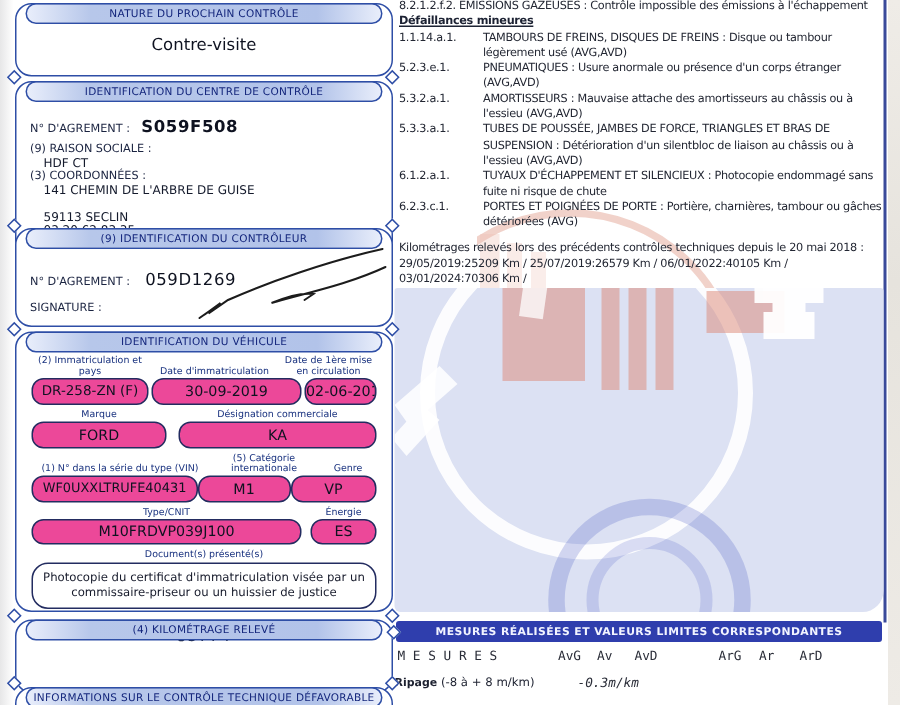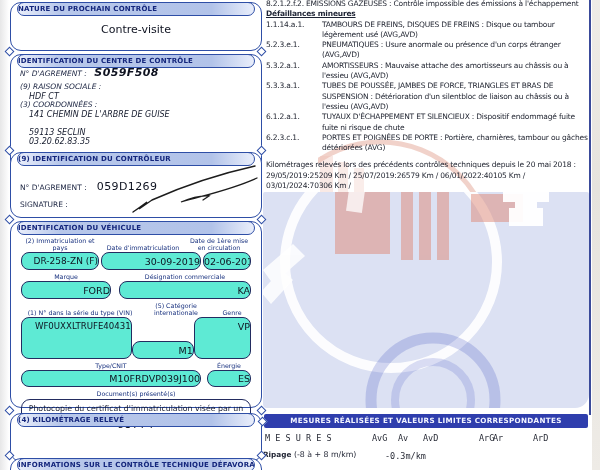--- a/index.html
+++ b/index.html
@@ -10,39 +10,39 @@
   .outer-margin{position:absolute;left:592px;top:0;width:8px;height:470px;
         background:linear-gradient(180deg,#efece7,#e6e3dd 40%,#eeebe6);}
   .page-edge-line{position:absolute;left:589px;top:0;width:2px;height:415px;background:#3a4a9a;}
 
   
   .lbox{position:absolute;left:10px;width:252px;border:1.6px solid #2e4ea6;border-radius:11px;
         background:#fff;box-sizing:border-box;}
   .pill{position:absolute;top:-1px;left:6px;right:6px;height:12px;border-radius:7px;
         border:1px solid #2e4ea6;
         background:linear-gradient(90deg,#e9eefb 0%,#b7c7ea 18%,#b2c3e9 82%,#e9eefb 100%);
-        color:#14267c;font-size:7px;font-weight:bold;line-height:12px;
+        color:#14267c;font-size:7px;font-weight:normal;text-align:center;line-height:12px;
         letter-spacing:.2px;white-space:nowrap;overflow:hidden;}
   .diamond{position:absolute;width:7px;height:7px;background:#fff;border:1.5px solid #2e4ea6;
         transform:rotate(45deg);z-index:6;box-sizing:border-box;}
 
   .sm-label{font-size:7.5px;color:#1a2340;}
   .tiny-label{font-size:6.3px;color:#17307e;text-align:center;line-height:1.15;}
   .big-val{font-size:11px;color:#0e1220;letter-spacing:.4px;}
   .bold{font-weight:bold;}
 
-  .centre-body{padding:12px 9px 0 9px;font-size:8px;line-height:1.18;color:#141a2c;font-style:italic;}
+  .centre-body{padding:24px 9px 0 9px;font-size:8px;line-height:1.18;color:#141a2c;}
   .centre-body .ind{padding-left:9px;}
   .centre-body .gap{height:8px;}
 
   .vbody{padding:15px 10px 0 10px;}
   .vrow{display:flex;justify-content:space-between;align-items:flex-end;}
   .vrow.vals{align-items:stretch;margin-top:1px;margin-bottom:3px;}
-  .vbox{border:1.1px solid #232c60;border-radius:8px;text-align:right;font-size:9.5px;
-        color:#0e1220;padding:2.5px 0 2px 0;box-sizing:border-box;background:#5eead4;white-space:nowrap;overflow:hidden;}
+  .vbox{border:1.1px solid #232c60;border-radius:8px;text-align:center;font-size:9.5px;
+        color:#0e1220;padding:2.5px 0 2px 0;box-sizing:border-box;background:#ec4899;white-space:nowrap;overflow:hidden;}
   .docbox{border:1.1px solid #232c60;border-radius:9px;text-align:center;font-size:7.8px;
         color:#15192a;padding:4px 6px;line-height:1.3;box-sizing:border-box;}
 
   
   .right-col{position:absolute;left:266px;top:0;width:323px;z-index:2;font-size:7.5px;
         letter-spacing:-0.2px;line-height:10.3px;color:#232733;}
   .emissions{white-space:nowrap;overflow:hidden;margin-top:-1px;}
   .minor-title{font-weight:bold;text-decoration:underline;color:#1c2233;}
   .defect{display:grid;grid-template-columns:52px 1fr;column-gap:4px;}
   .defect .code{white-space:nowrap;}
@@ -53,25 +53,25 @@
         background:#dce1f3;border-radius:2px 2px 14px 4px;overflow:hidden;z-index:1;}
 
   .mesures-bar{position:absolute;left:264px;top:414px;width:324px;height:14px;background:#2f3ead;
         border-radius:2px;color:#f2f4ff;font-size:7.2px;font-weight:bold;text-align:center;
         line-height:14px;letter-spacing:.3px;z-index:3;white-space:nowrap;overflow:hidden;}
   .mes-table{position:absolute;left:263px;top:431px;width:330px;height:36px;z-index:3;
         font-family:"DejaVu Sans Mono",monospace;font-size:8.5px;color:#2a2d38;}
   .mes-table span{position:absolute;white-space:nowrap;}
   .mes-label{left:2px;top:2px;}
   .col-avg{left:109px;top:2px;}  .col-av{left:135px;top:2px;}  .col-avd{left:160px;top:2px;}
-  .col-arg{left:216px;top:2px;}  .col-ar{left:230px;top:2px;}  .col-ard{left:270px;top:2px;}
+  .col-arg{left:216px;top:2px;}  .col-ar{left:243px;top:2px;}  .col-ard{left:270px;top:2px;}
   .ripage-row{position:absolute;left:263px;top:450px;z-index:3;font-size:7.8px;color:#1d2130;white-space:nowrap;}
   .ripage-row .rlbl{font-weight:bold;font-size:7.3px;}
   .ripage-val{position:absolute;left:385px;top:451px;z-index:3;
-        font-family:"DejaVu Sans Mono",monospace;font-size:8.5px;color:#2a2d38;}
+        font-family:"DejaVu Sans Mono",monospace;font-size:8.5px;color:#2a2d38;font-style:italic;}
 </style>
 </head>
 <body>
 
 <div class="page">
   <div class="edge-shade-left"></div>
 
   <svg class="stamp-top" width="180" height="78" viewBox="0 0 180 78">
     <circle cx="62" cy="138" r="112" fill="none" stroke="#e6ad9e" stroke-width="5" opacity="0.55"></circle>
     <rect x="2" y="40" width="13" height="38" fill="#eec0b4" opacity="0.35"></rect>
@@ -165,35 +165,35 @@
         <div class="vbox" style="width:132px;">KA</div>
       </div>
 
       <div class="vrow">
         <div class="tiny-label" style="width:118px;">(1) N° dans la série du type (VIN)</div>
         <div class="tiny-label" style="width:66px;">(5) Catégorie internationale</div>
         <div class="tiny-label" style="width:38px;">Genre</div>
       </div>
       <div class="vrow vals">
         <div class="vbox" style="width:118px;font-size:8.6px;">WF0UXXLTRUFE40431</div>
-        <div class="vbox" style="width:66px;margin-top:24px;">M1</div>
+        <div class="vbox" style="width:66px;">M1</div>
         <div class="vbox" style="width:61px;">VP</div>
       </div>
 
       <div class="vrow">
         <div class="tiny-label" style="width:180px;">Type/CNIT</div>
         <div class="tiny-label" style="width:44px;">Énergie</div>
       </div>
       <div class="vrow vals">
         <div class="vbox" style="width:180px;">M10FRDVP039J100</div>
         <div class="vbox" style="width:44px;">ES</div>
       </div>
 
       <div class="tiny-label" style="margin-top:1px;">Document(s) présenté(s)</div>
-      <div class="docbox" style="margin-top:1px;height:31px;">Photocopie du certificat d'immatriculation visée par un commissaire-priseur ou un huissier de justice</div>
+      <div class="docbox" style="margin-top:1px;height:31px;border-radius:11px;">Photocopie du certificat d'immatriculation visée par un commissaire-priseur ou un huissier de justice</div>
     </div>
   </div>
 
   <div class="lbox" style="top:413px;height:49px;">
     <div class="pill">(4) KILOMÉTRAGE RELEVÉ</div>
     <div style="padding-top:5px;text-align:center;font-size:10px;letter-spacing:1px;color:#0e1220;">83774</div>
   </div>
 
   <div class="lbox" style="top:458px;height:36px;">
     <div class="pill">INFORMATIONS SUR LE CONTRÔLE TECHNIQUE DÉFAVORABLE</div>
@@ -226,21 +226,21 @@
     <div class="defect">
       <span class="code">5.3.2.a.1.</span>
       <span>AMORTISSEURS : Mauvaise attache des amortisseurs au châssis ou à l'essieu (AVG,AVD)</span>
     </div>
     <div class="defect">
       <span class="code">5.3.3.a.1.</span>
       <span>TUBES DE POUSSÉE, JAMBES DE FORCE, TRIANGLES ET BRAS DE SUSPENSION : Détérioration d'un silentbloc de liaison au châssis ou à l'essieu (AVG,AVD)</span>
     </div>
     <div class="defect">
       <span class="code">6.1.2.a.1.</span>
-      <span>TUYAUX D'ÉCHAPPEMENT ET SILENCIEUX : Dispositif endommagé fuite fuite ni risque de chute</span>
+      <span>TUYAUX D'ÉCHAPPEMENT ET SILENCIEUX : Photocopie endommagé sans fuite ni risque de chute</span>
     </div>
     <div class="defect">
       <span class="code">6.2.3.c.1.</span>
       <span>PORTES ET POIGNÉES DE PORTE : Portière, charnières, tambour ou gâches détériorées (AVG)</span>
     </div>
 
     <div class="km-history">Kilométrages relevés lors des précédents contrôles techniques depuis le 20 mai 2018 : 29/05/2019:25209 Km / 25/07/2019:26579 Km / 06/01/2022:40105 Km / 03/01/2024:70306 Km /</div>
   </div>
 
   <div class="mesures-bar">MESURES RÉALISÉES ET VALEURS LIMITES CORRESPONDANTES</div>

